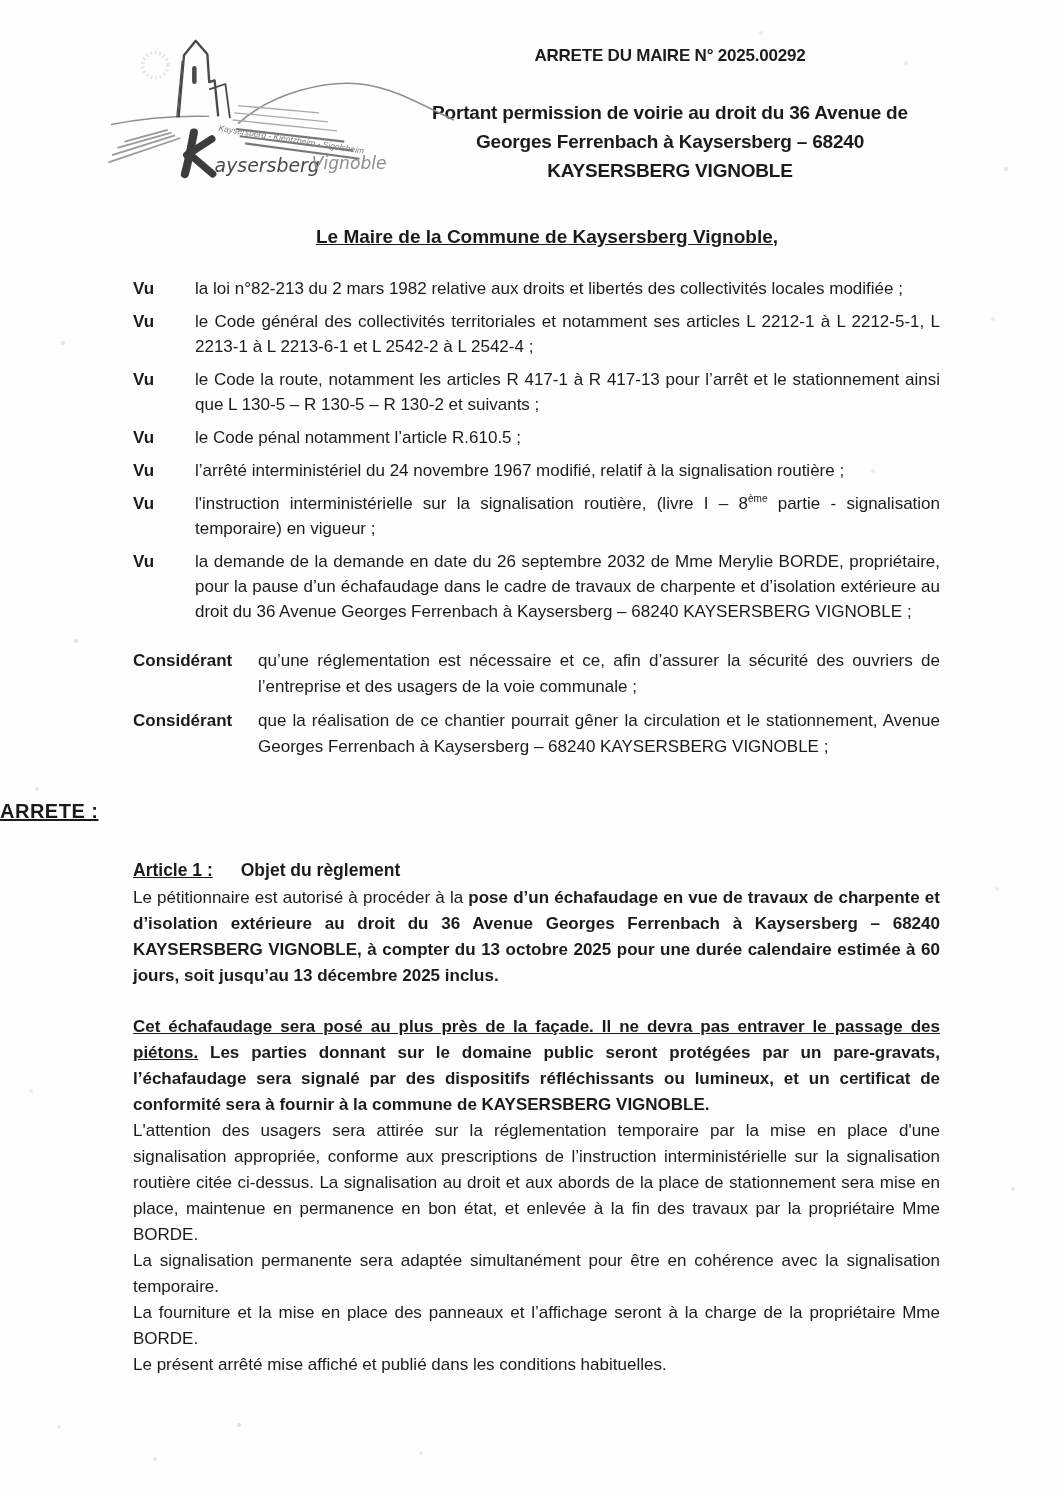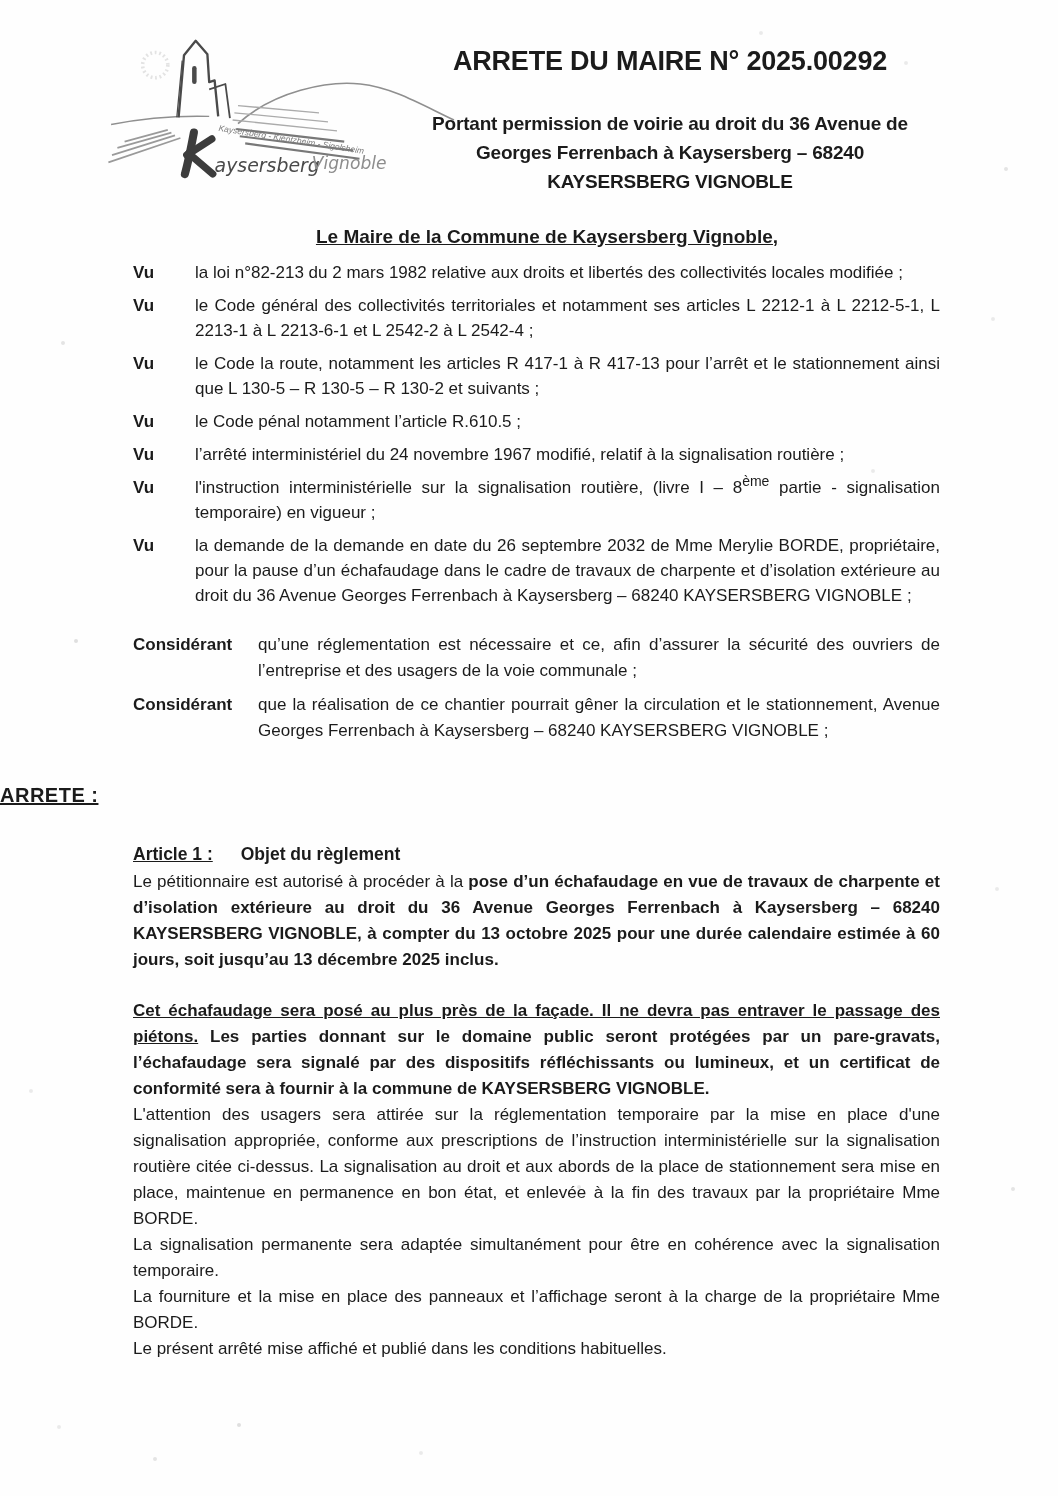--- a/index.html
+++ b/index.html
@@ -21,30 +21,30 @@
       238px 1424px 0 1px rgba(0,0,0,.12), 58px 1426px 0 1px rgba(0,0,0,.08),
       996px 888px 0 1px rgba(0,0,0,.08), 154px 1458px 0 1px rgba(0,0,0,.10),
       420px 1452px 0 1px rgba(0,0,0,.08), 578px 1186px 0 1px rgba(0,0,0,.10),
       872px 470px 0 1px rgba(0,0,0,.08), 30px 1090px 0 1px rgba(0,0,0,.08),
       760px 32px 0 1px rgba(0,0,0,.08), 905px 62px 0 1px rgba(0,0,0,.08);
   }
   
   .header{position:relative;padding-top:30px;min-height:170px;}
   .logo{position:absolute;left:103px;top:30px;width:360px;height:162px;}
   .title-block{margin-left:390px;width:560px;text-align:center;}
-  .doc-title{font-size:27px;font-weight:bold;margin:16px 0 0;letter-spacing:-0.2px;}
+  .doc-title{font-size:17px;font-weight:bold;margin:16px 0 0;letter-spacing:-0.2px;}
   .doc-subtitle{font-size:19px;font-weight:bold;margin:32px auto 0;max-width:520px;line-height:29px;letter-spacing:-0.2px;}
   
   .u{text-decoration:underline;}
   .b{font-weight:bold;}
   p{margin:0;}
-  sup{font-size:14px;line-height:0;}
+  sup{font-size:10px;line-height:0;}
   .intro{margin-top:26px;text-align:center;font-size:19px;font-weight:bold;padding-left:36px;}
   
-  .vu-list{margin:12px 118px 0 133px;font-size:17px;line-height:25px;}
+  .vu-list{margin:28px 118px 0 133px;font-size:17px;line-height:25px;}
   .considerant-list{margin:24px 118px 8px 133px;font-size:17px;line-height:26px;}
   .row{display:flex;margin-bottom:8px;}
   .row .label{flex:none;font-weight:bold;}
   .vu-list .label{width:62px;}
   .considerant-list .label{width:125px;}
   .row .text{flex:1;text-align:justify;}
   
   .arrete-heading{text-align:left;margin-top:40px;font-size:20px;font-weight:bold;letter-spacing:.5px;}
   .article{margin:0 118px 0 133px;font-size:17px;line-height:26px;}
   .article-heading{margin-top:34px;margin-bottom:2px;font-weight:bold;font-size:17.5px;}

